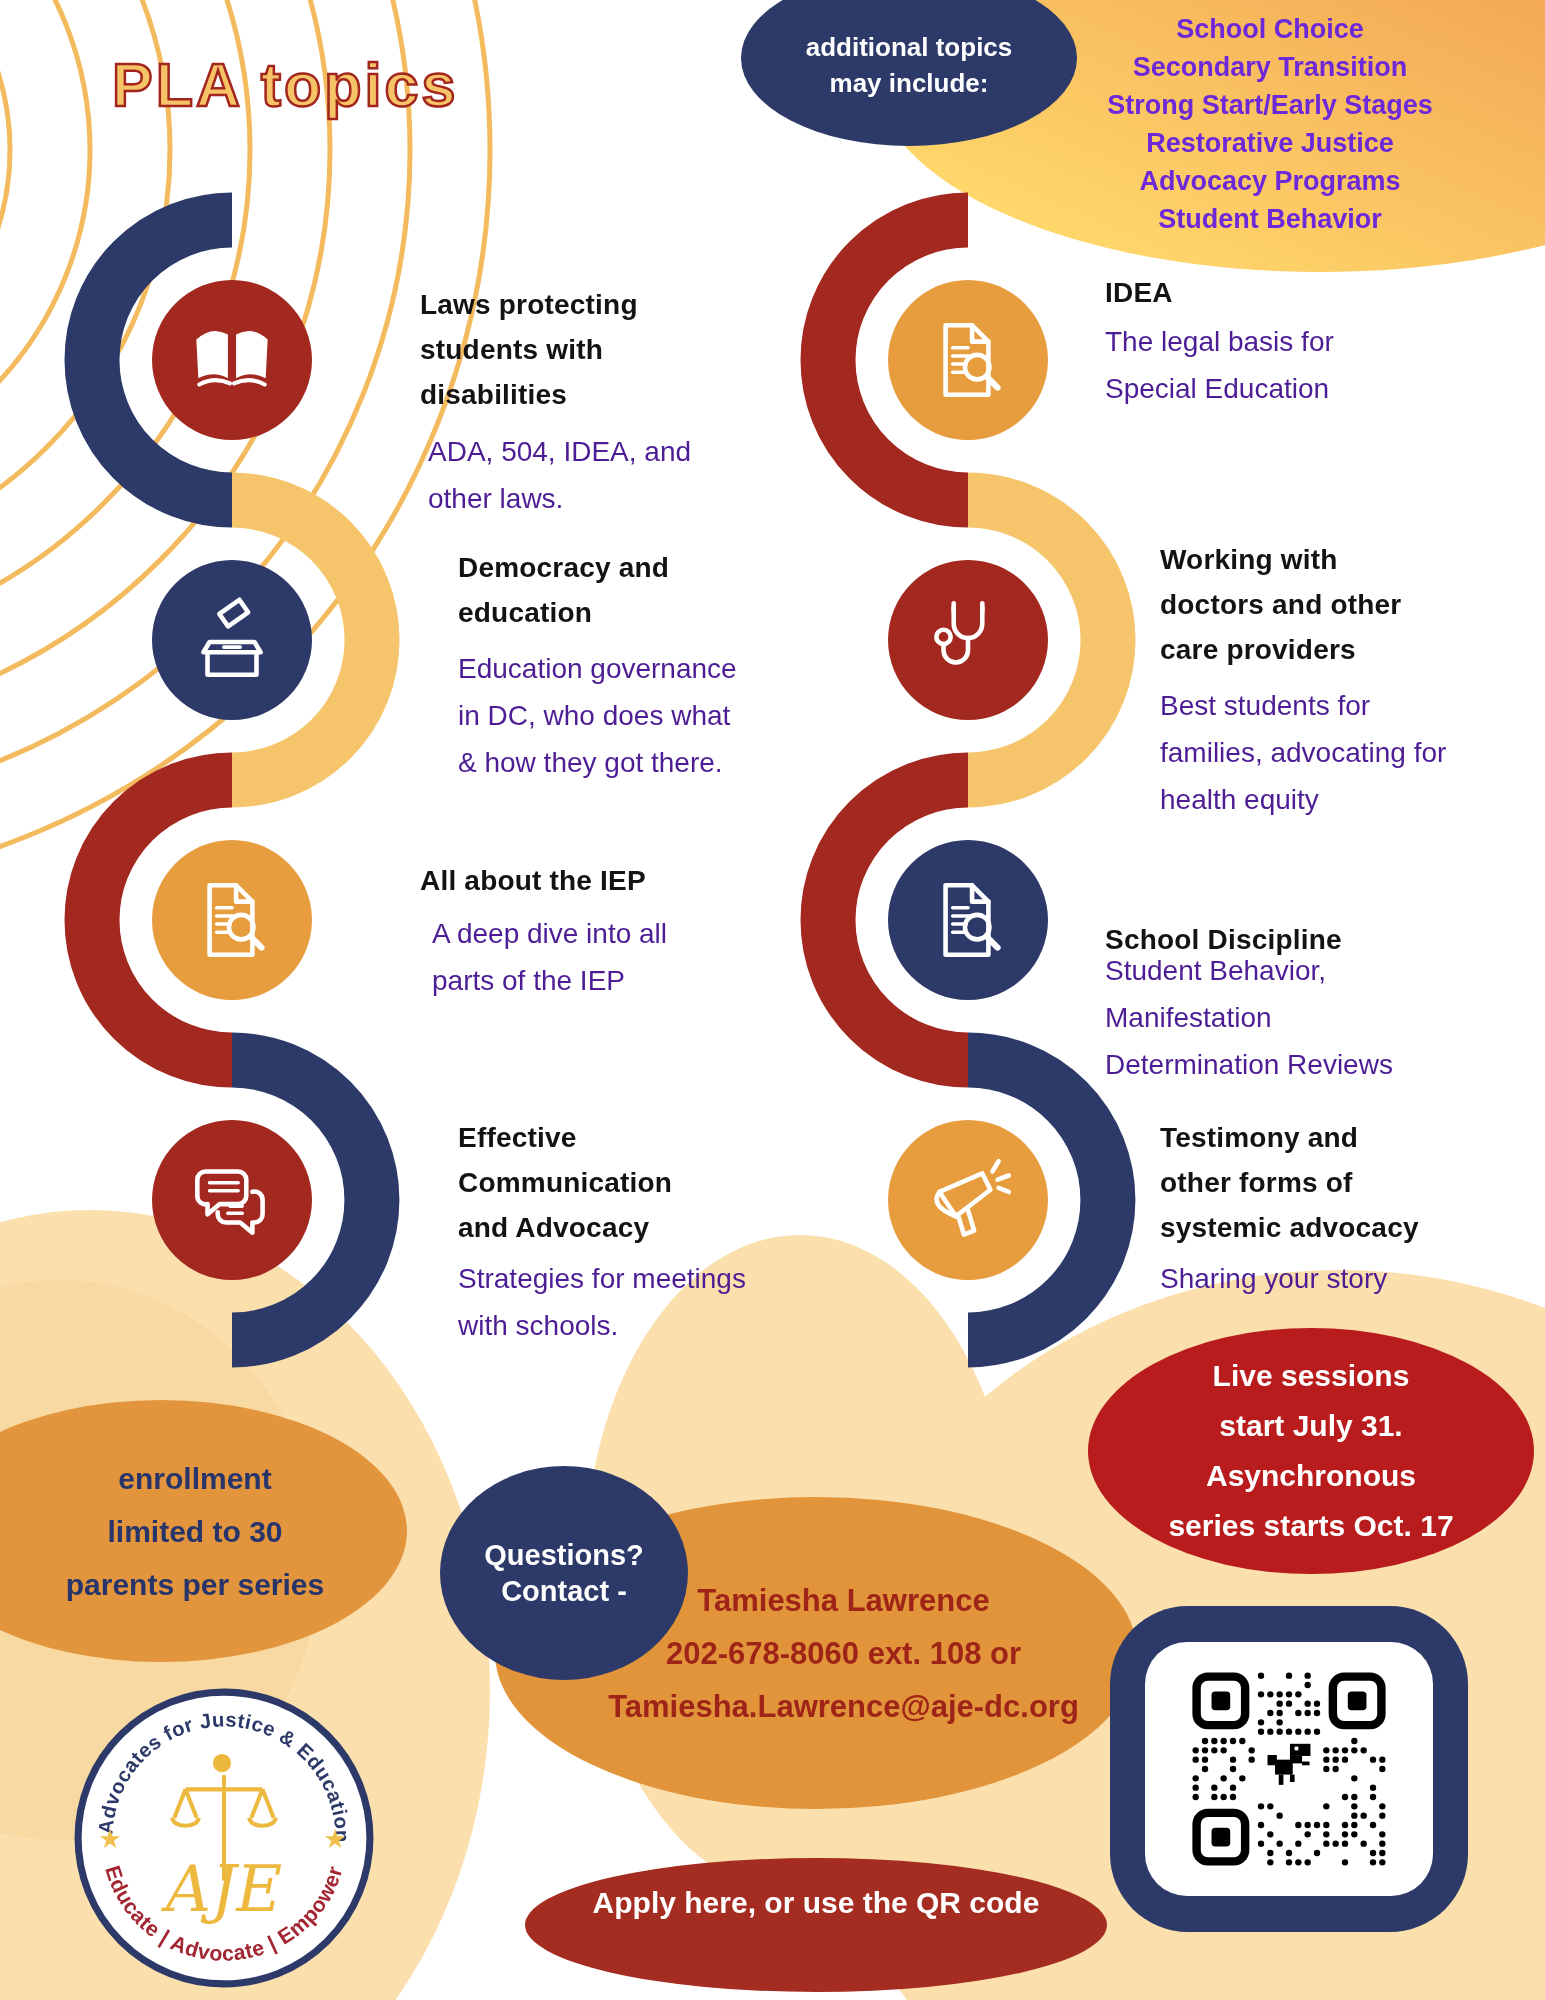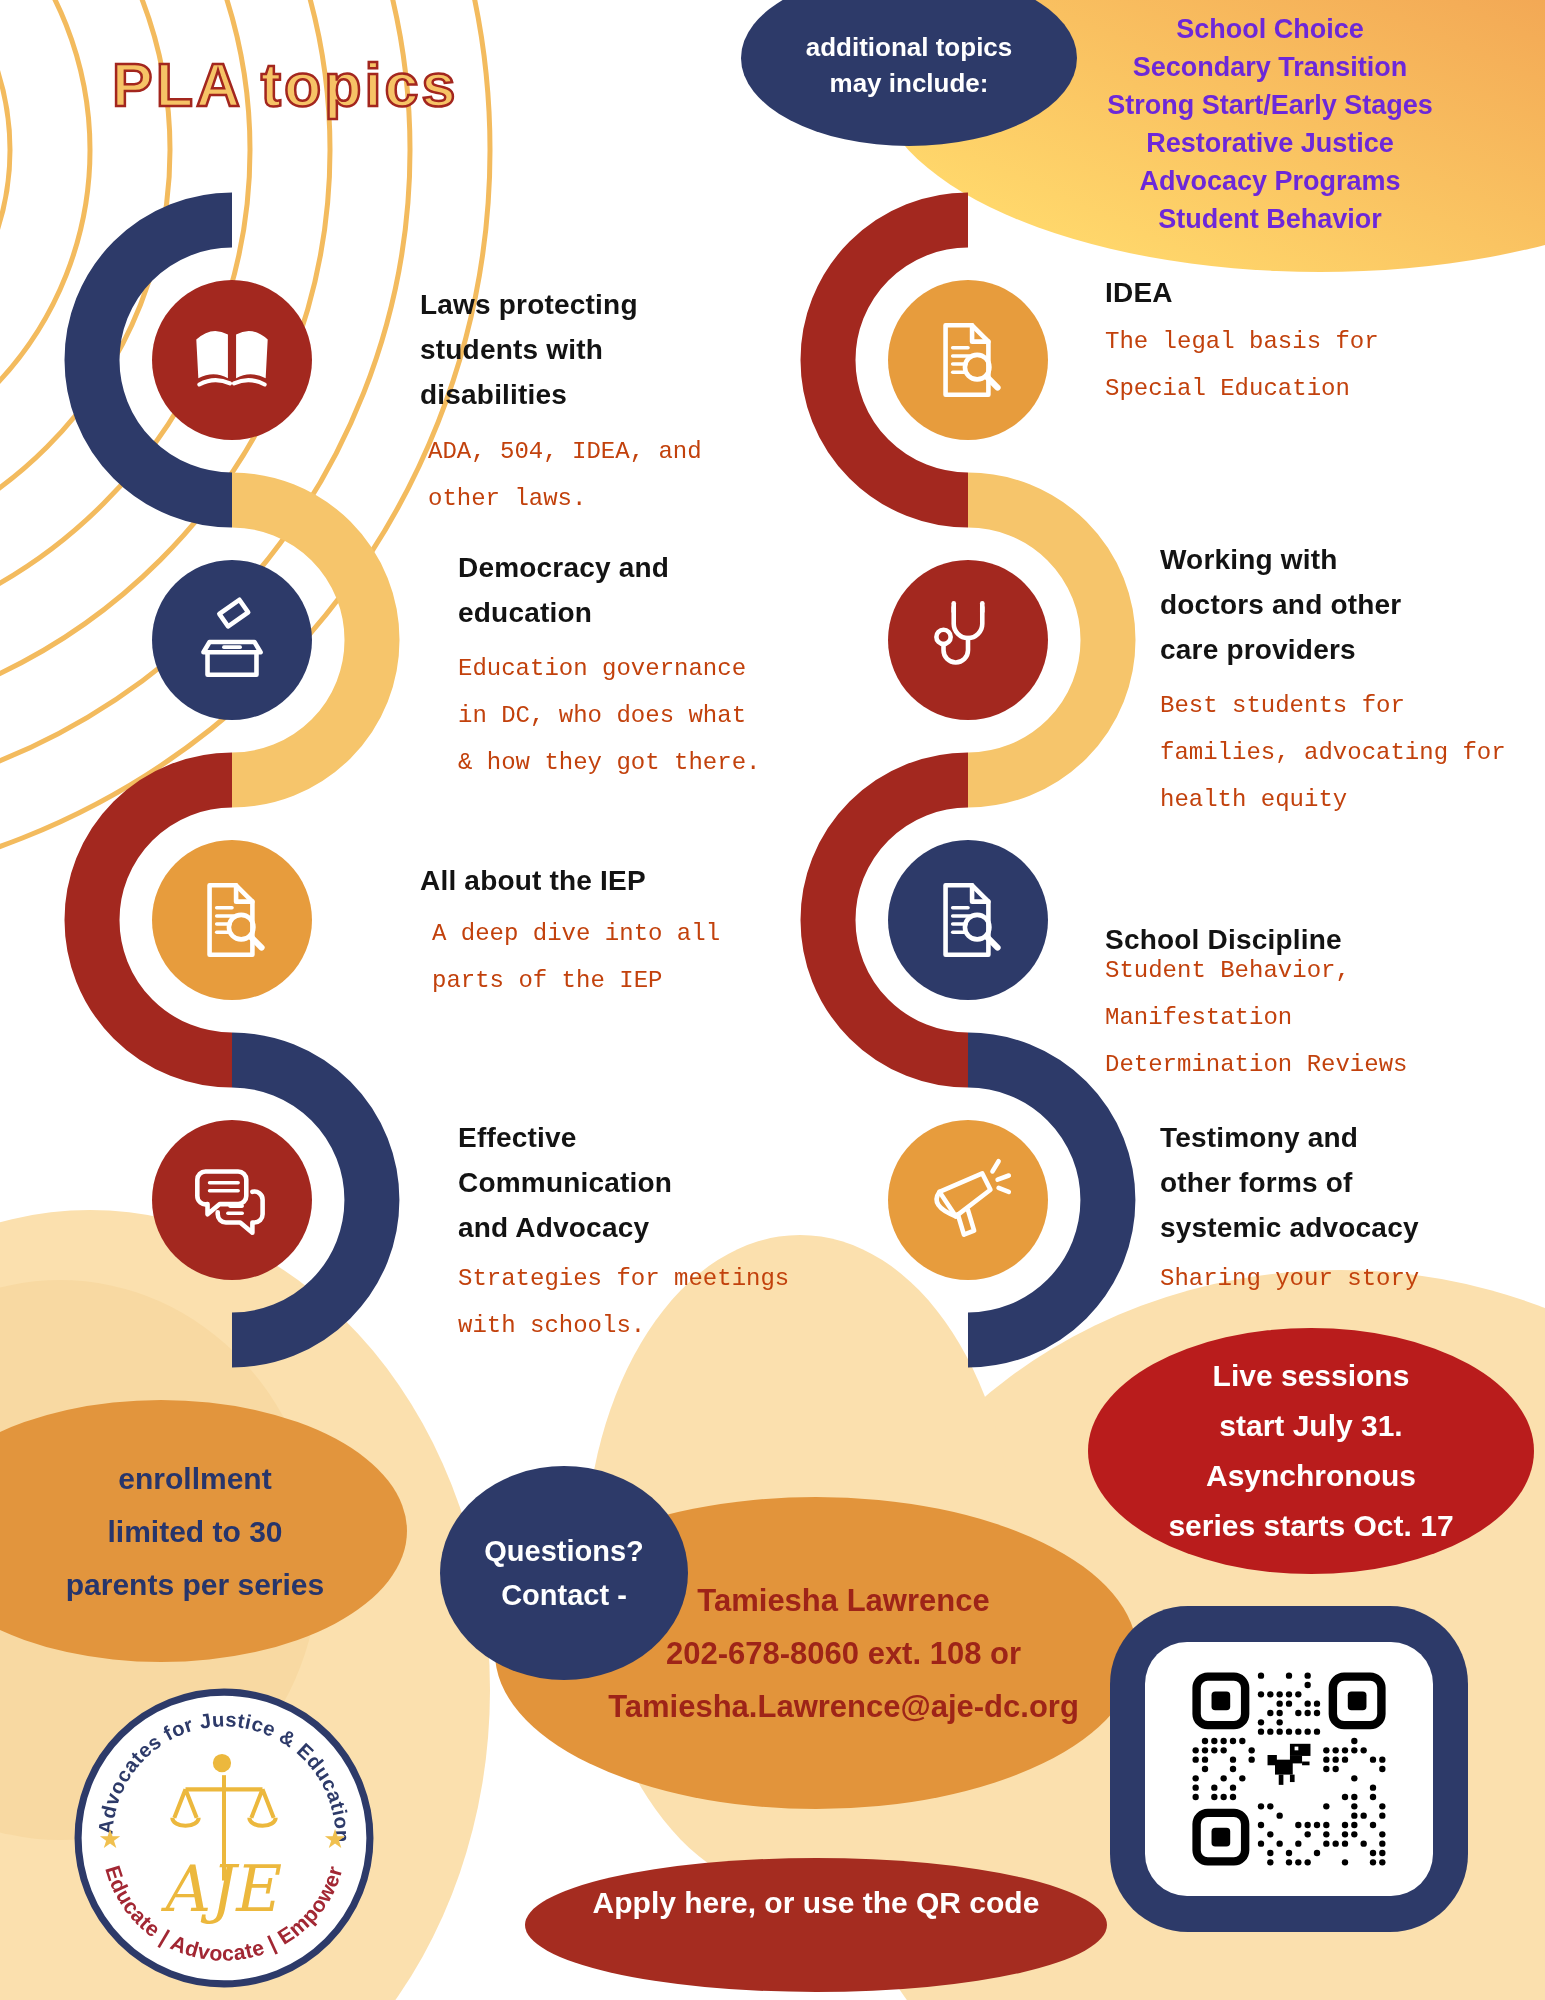--- a/index.html
+++ b/index.html
@@ -13,25 +13,25 @@
   .topics-bubble{left:741px;top:-30px;width:336px;height:176px;background:#2D3A69;color:#fff;
                  font-size:26px;line-height:36px;padding-top:14px;box-sizing:border-box;}
   .topics-list{position:absolute;left:1010px;top:10px;width:520px;z-index:3;text-align:center;
                font-size:27px;font-weight:bold;line-height:38px;color:#6d28d9;white-space:pre-line;}
   .icon-circle{position:absolute;width:160px;height:160px;border-radius:50%;z-index:2;
                display:flex;align-items:center;justify-content:center;}
   .icon-circle svg{width:102px;height:102px;}
   .c-red{background:#A3281F;} .c-navy{background:#2D3A69;} .c-orange{background:#E79C3D;}
   .item-heading{position:absolute;z-index:3;font-weight:bold;font-size:28px;line-height:45px;
                 color:#131313;white-space:pre-line;letter-spacing:.2px;}
-  .item-sub{position:absolute;z-index:3;font-size:24px;line-height:47px;color:#c2410c;white-space:pre-line;font-family:Liberation Mono, monospace;}
+  .item-sub{position:absolute;z-index:3;font-size:28px;line-height:47px;color:#4c1d95;white-space:pre-line;}
   .enrollment{left:-85px;top:1400px;width:492px;height:262px;background:#E2953D;color:#27356B;
               font-size:30px;line-height:53px;padding-left:68px;box-sizing:border-box;}
   .questions{left:440px;top:1466px;width:248px;height:214px;background:#2D3A69;color:#fff;
-             font-size:29px;line-height:44px;z-index:5;}
+             font-size:29px;line-height:36px;z-index:5;}
   .contact{left:495px;top:1497px;width:642px;height:312px;background:#E2943B;color:#9E2418;
            font-size:31px;line-height:53px;padding-left:55px;box-sizing:border-box;}
   .live{left:1088px;top:1328px;width:446px;height:246px;background:#b91c1c;color:#fff;
         font-size:30px;line-height:50px;}
   .apply{left:525px;top:1858px;width:582px;height:134px;background:#A52C20;color:#fff;
          font-size:30px;align-items:flex-start;padding-top:28px;box-sizing:border-box;}
   .logo{position:absolute;left:72px;top:1686px;width:304px;height:304px;z-index:6;}
   .qr-box{position:absolute;left:1110px;top:1606px;width:358px;height:326px;background:#2D3A69;
           border-radius:78px;z-index:6;display:flex;align-items:center;justify-content:center;}
   .qr-inner{width:288px;height:254px;background:#fff;border-radius:42px;display:flex;

